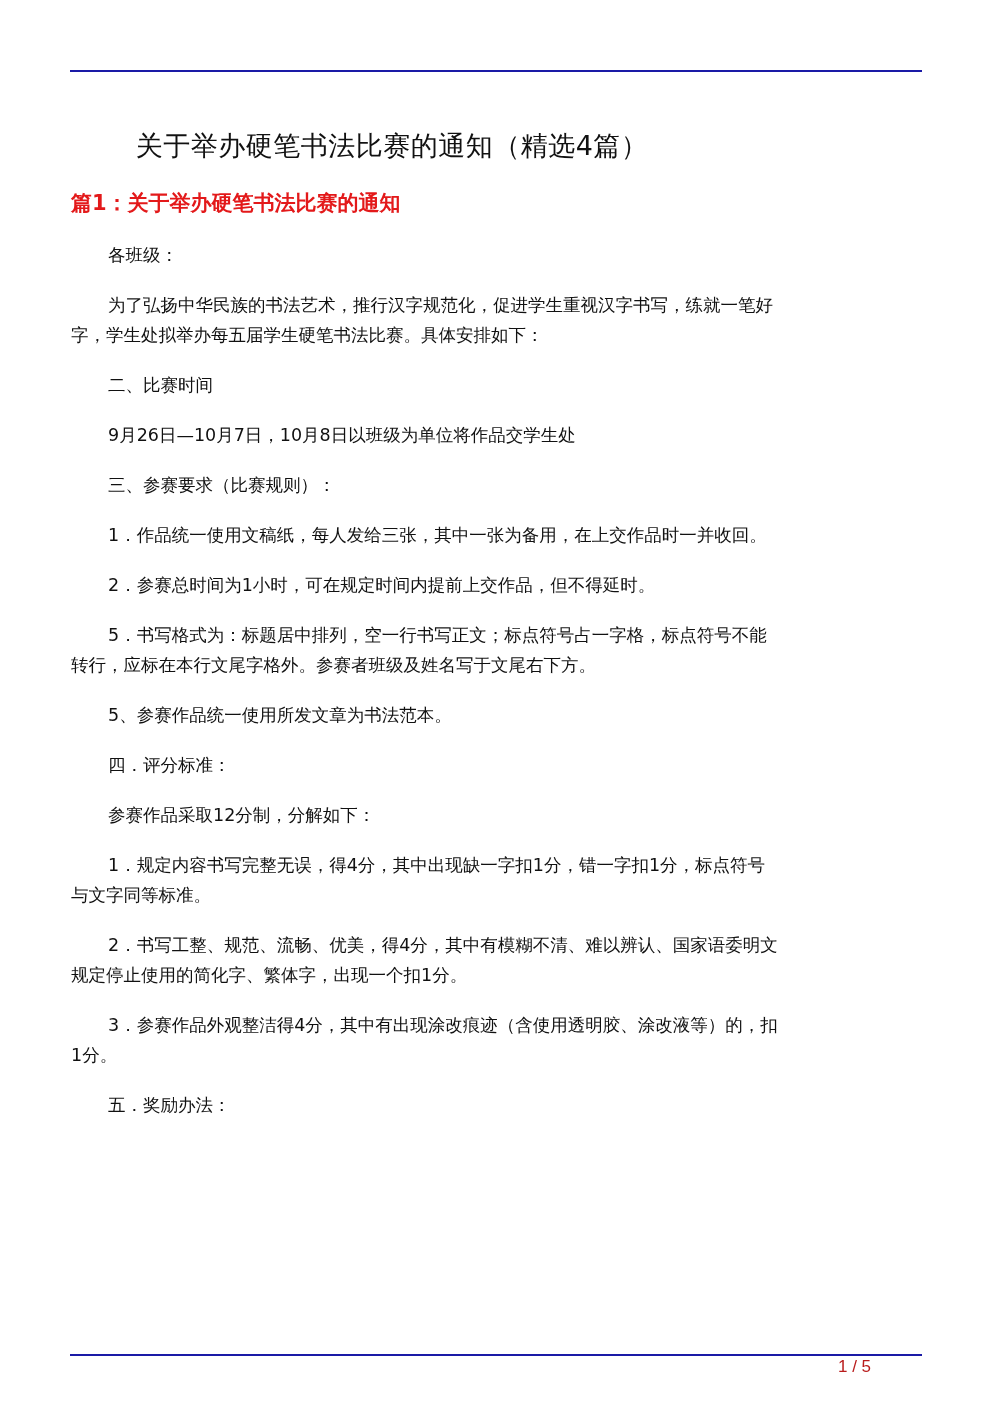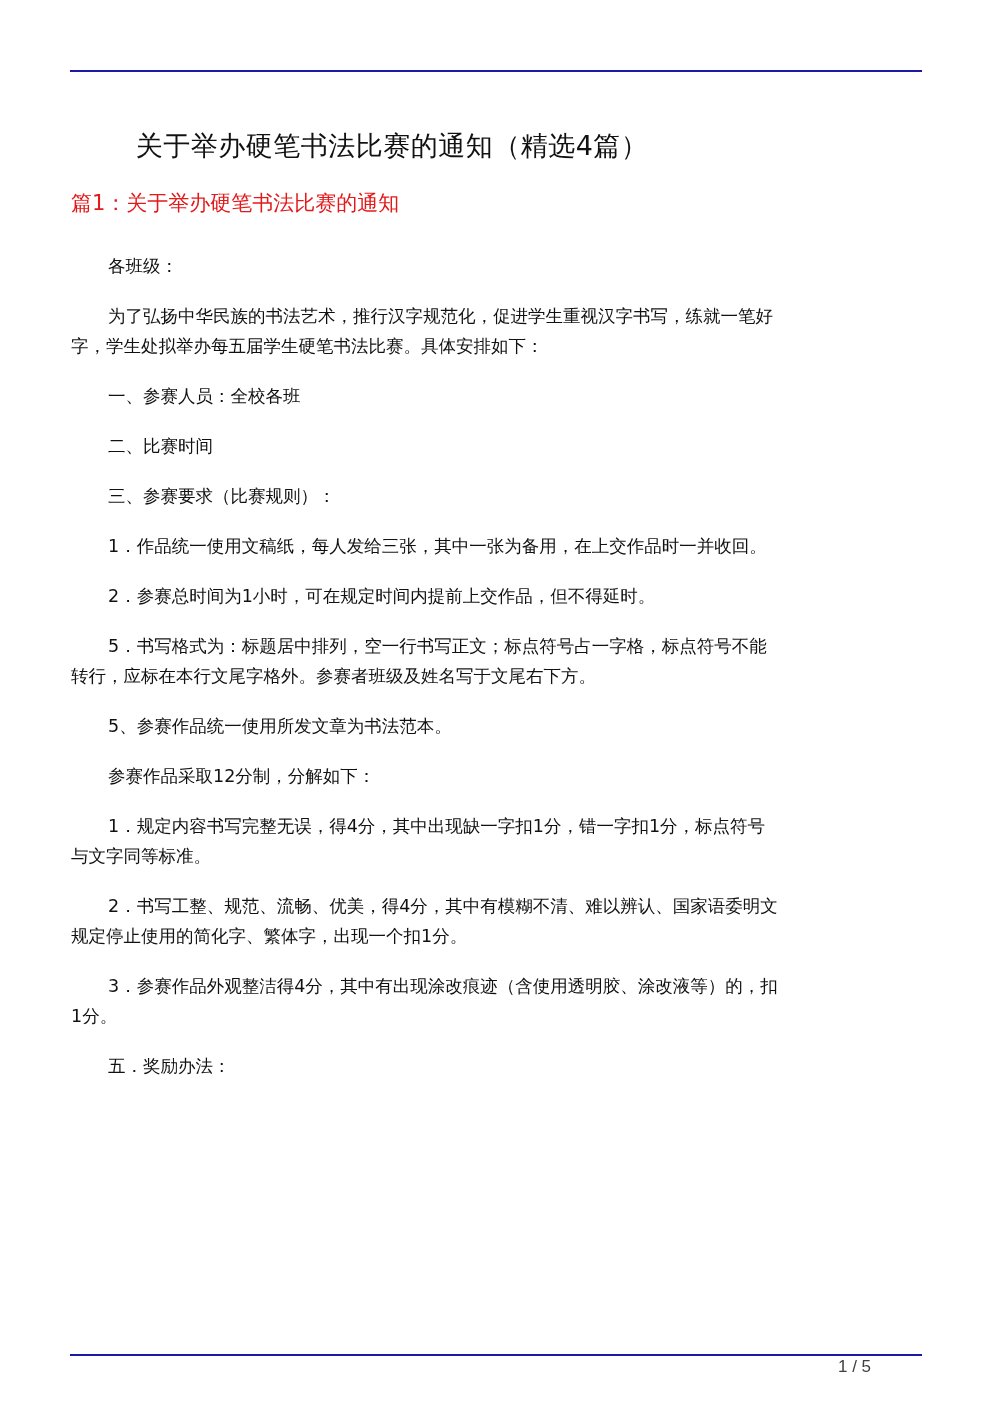--- a/index.html
+++ b/index.html
@@ -10,48 +10,49 @@
   }
   .rule { position: absolute; left: 70px; width: 852px; height: 2px; background: #1a1aa6; }
   .rule.top { top: 70px; }
   .rule.bottom { top: 1354px; }
   .title {
     position: absolute; top: 128px; left: 0; width: 784px;
     text-align: center; font-size: 27px; color: #111111; letter-spacing: 0.5px;
   }
   .section-heading {
     position: absolute; top: 189px; left: 71px;
-    font-size: 21px; color: #e3191a;
+    font-size: 21px; color: #e3191a; font-weight: bold;
   }
   .body { position: absolute; top: 240px; left: 71px; width: 708px; font-size: 17.5px; line-height: 30px; }
-  .para { margin: 11px 0 20px 0; text-indent: 37px; }
+  .para { margin: 0 0 20px 0; text-indent: 37px; }
   .page-number {
-    position: absolute; top: 1357px; left: 838px; font-size: 17px; color: #404040;
+    position: absolute; top: 1357px; left: 838px; font-size: 17px; color: #b91c1c;
     font-family: "Liberation Sans", sans-serif;
   }
 </style>
 </head>
 <body>
 
 <div class="rule top"></div>
 
 <div class="title">关于举办硬笔书法比赛的通知（精选4篇）</div>
 
 <div class="section-heading">篇1：关于举办硬笔书法比赛的通知</div>
 
 <div class="body">
   <p class="para">各班级：</p>
   <p class="para">为了弘扬中华民族的书法艺术，推行汉字规范化，促进学生重视汉字书写，练就一笔好字，学生处拟举办每五届学生硬笔书法比赛。具体安排如下：</p>
-  <p class="para">一、参赛人员：全校各班</p>
   <p class="para">二、比赛时间</p>
+  <p class="para">9月26日—10月7日，10月8日以班级为单位将作品交学生处</p>
   <p class="para">三、参赛要求（比赛规则）：</p>
   <p class="para">1．作品统一使用文稿纸，每人发给三张，其中一张为备用，在上交作品时一并收回。</p>
   <p class="para">2．参赛总时间为1小时，可在规定时间内提前上交作品，但不得延时。</p>
   <p class="para">5．书写格式为：标题居中排列，空一行书写正文；标点符号占一字格，标点符号不能转行，应标在本行文尾字格外。参赛者班级及姓名写于文尾右下方。</p>
   <p class="para">5、参赛作品统一使用所发文章为书法范本。</p>
+  <p class="para">四．评分标准：</p>
   <p class="para">参赛作品采取12分制，分解如下：</p>
   <p class="para">1．规定内容书写完整无误，得4分，其中出现缺一字扣1分，错一字扣1分，标点符号与文字同等标准。</p>
   <p class="para">2．书写工整、规范、流畅、优美，得4分，其中有模糊不清、难以辨认、国家语委明文规定停止使用的简化字、繁体字，出现一个扣1分。</p>
   <p class="para">3．参赛作品外观整洁得4分，其中有出现涂改痕迹（含使用透明胶、涂改液等）的，扣1分。</p>
   <p class="para">五．奖励办法：</p>
 </div>
 
 <div class="rule bottom"></div>
 
 <div class="page-number">1 / 5</div>

